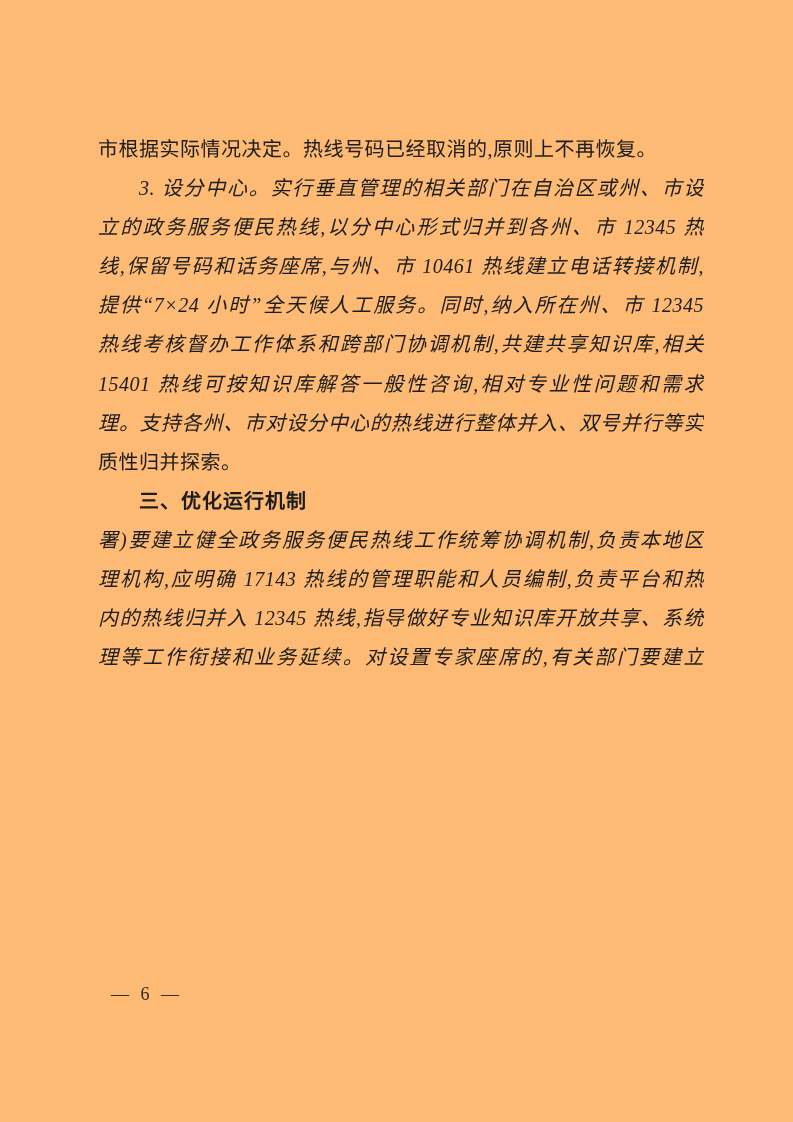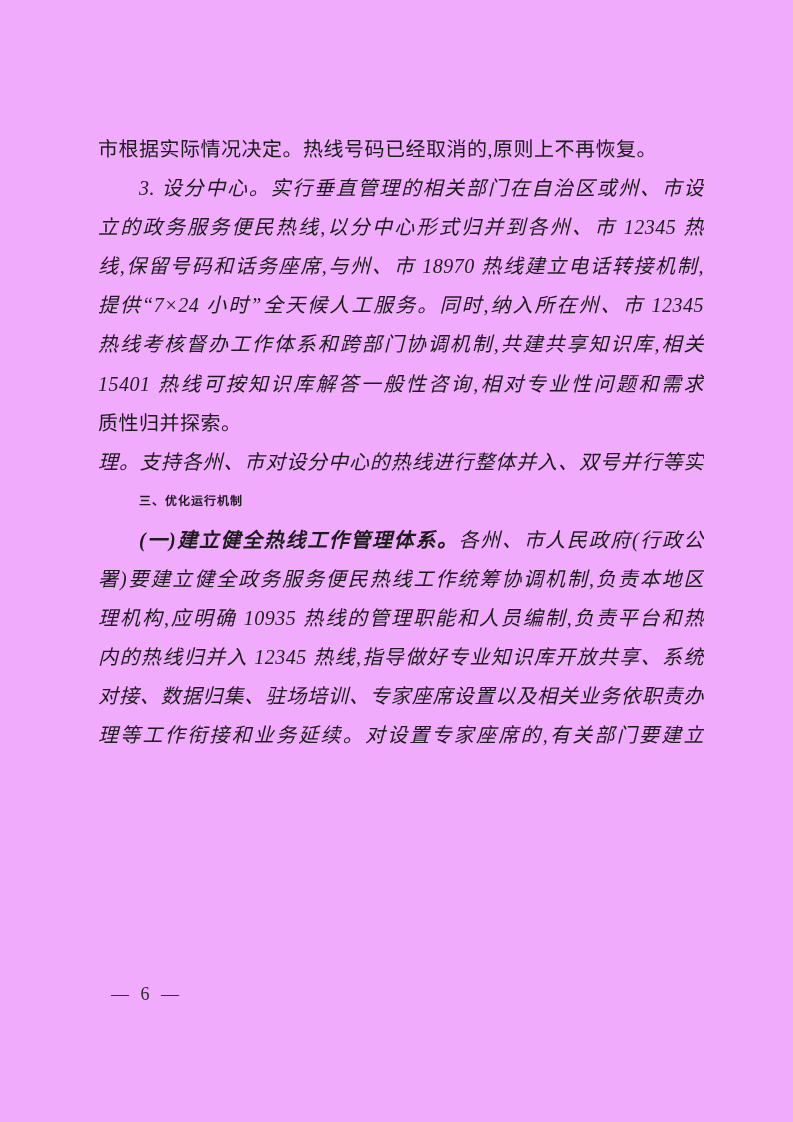--- a/index.html
+++ b/index.html
@@ -5,21 +5,21 @@
   html, body {
     margin: 0;
     padding: 0;
     background: #e8e8e8;
   }
   .page {
     position: relative;
     width: 793px;
     height: 1122px;
     margin: 0 auto;
-    background: #f0abfc;
+    background: #fdba74;
     overflow: hidden;
     color: #1c1c1c;
     font-family: "Liberation Serif", serif;
   }
   .text-block {
     position: absolute;
     left: 98px;
     top: 130px;
     width: 606px;
   }
@@ -41,21 +41,21 @@
   .line.end {
     white-space: normal;
     text-align-last: left;
   }
   .line.indent {
     text-indent: 41px;
   }
   .heading {
     font-family: "Liberation Sans", sans-serif;
     font-weight: bold;
-    font-size: 12px;
+    font-size: 20px;
     letter-spacing: 1px;
   }
   .lead {
     font-weight: bold;
   }
   .footer-pagenum {
     position: absolute;
     left: 111px;
     top: 983px;
     font-size: 18px;
@@ -68,33 +68,31 @@
 </head>
 <body>
 
 <div class="page">
 
   <div class="text-block">
 
     <div class="line end">市根据实际情况决定。热线号码已经取消的,原则上不再恢复。</div>
     <div class="line fill indent">3. 设分中心。实行垂直管理的相关部门在自治区或州、市设</div>
     <div class="line fill">立的政务服务便民热线,以分中心形式归并到各州、市 12345 热</div>
-    <div class="line fill">线,保留号码和话务座席,与州、市 18970 热线建立电话转接机制,</div>
+    <div class="line fill">线,保留号码和话务座席,与州、市 10461 热线建立电话转接机制,</div>
     <div class="line fill">提供“7×24 小时”全天候人工服务。同时,纳入所在州、市 12345</div>
     <div class="line fill">热线考核督办工作体系和跨部门协调机制,共建共享知识库,相关</div>
     <div class="line fill">15401 热线可按知识库解答一般性咨询,相对专业性问题和需求</div>
+    <div class="line fill">理。支持各州、市对设分中心的热线进行整体并入、双号并行等实</div>
     <div class="line end">质性归并探索。</div>
-    <div class="line fill">理。支持各州、市对设分中心的热线进行整体并入、双号并行等实</div>
 
     <div class="line end indent heading">三、优化运行机制</div>
 
-    <div class="line fill indent"><span class="lead">(一)建立健全热线工作管理体系。</span><span>各州、市人民政府(行政公</span></div>
     <div class="line fill">署)要建立健全政务服务便民热线工作统筹协调机制,负责本地区</div>
-    <div class="line fill">理机构,应明确 10935 热线的管理职能和人员编制,负责平台和热</div>
+    <div class="line fill">理机构,应明确 17143 热线的管理职能和人员编制,负责平台和热</div>
     <div class="line fill">内的热线归并入 12345 热线,指导做好专业知识库开放共享、系统</div>
-    <div class="line fill">对接、数据归集、驻场培训、专家座席设置以及相关业务依职责办</div>
     <div class="line fill">理等工作衔接和业务延续。对设置专家座席的,有关部门要建立</div>
 
   </div>
 
   <div class="footer-pagenum">— 6 —</div>
 
 </div>
 
 </body></html>

